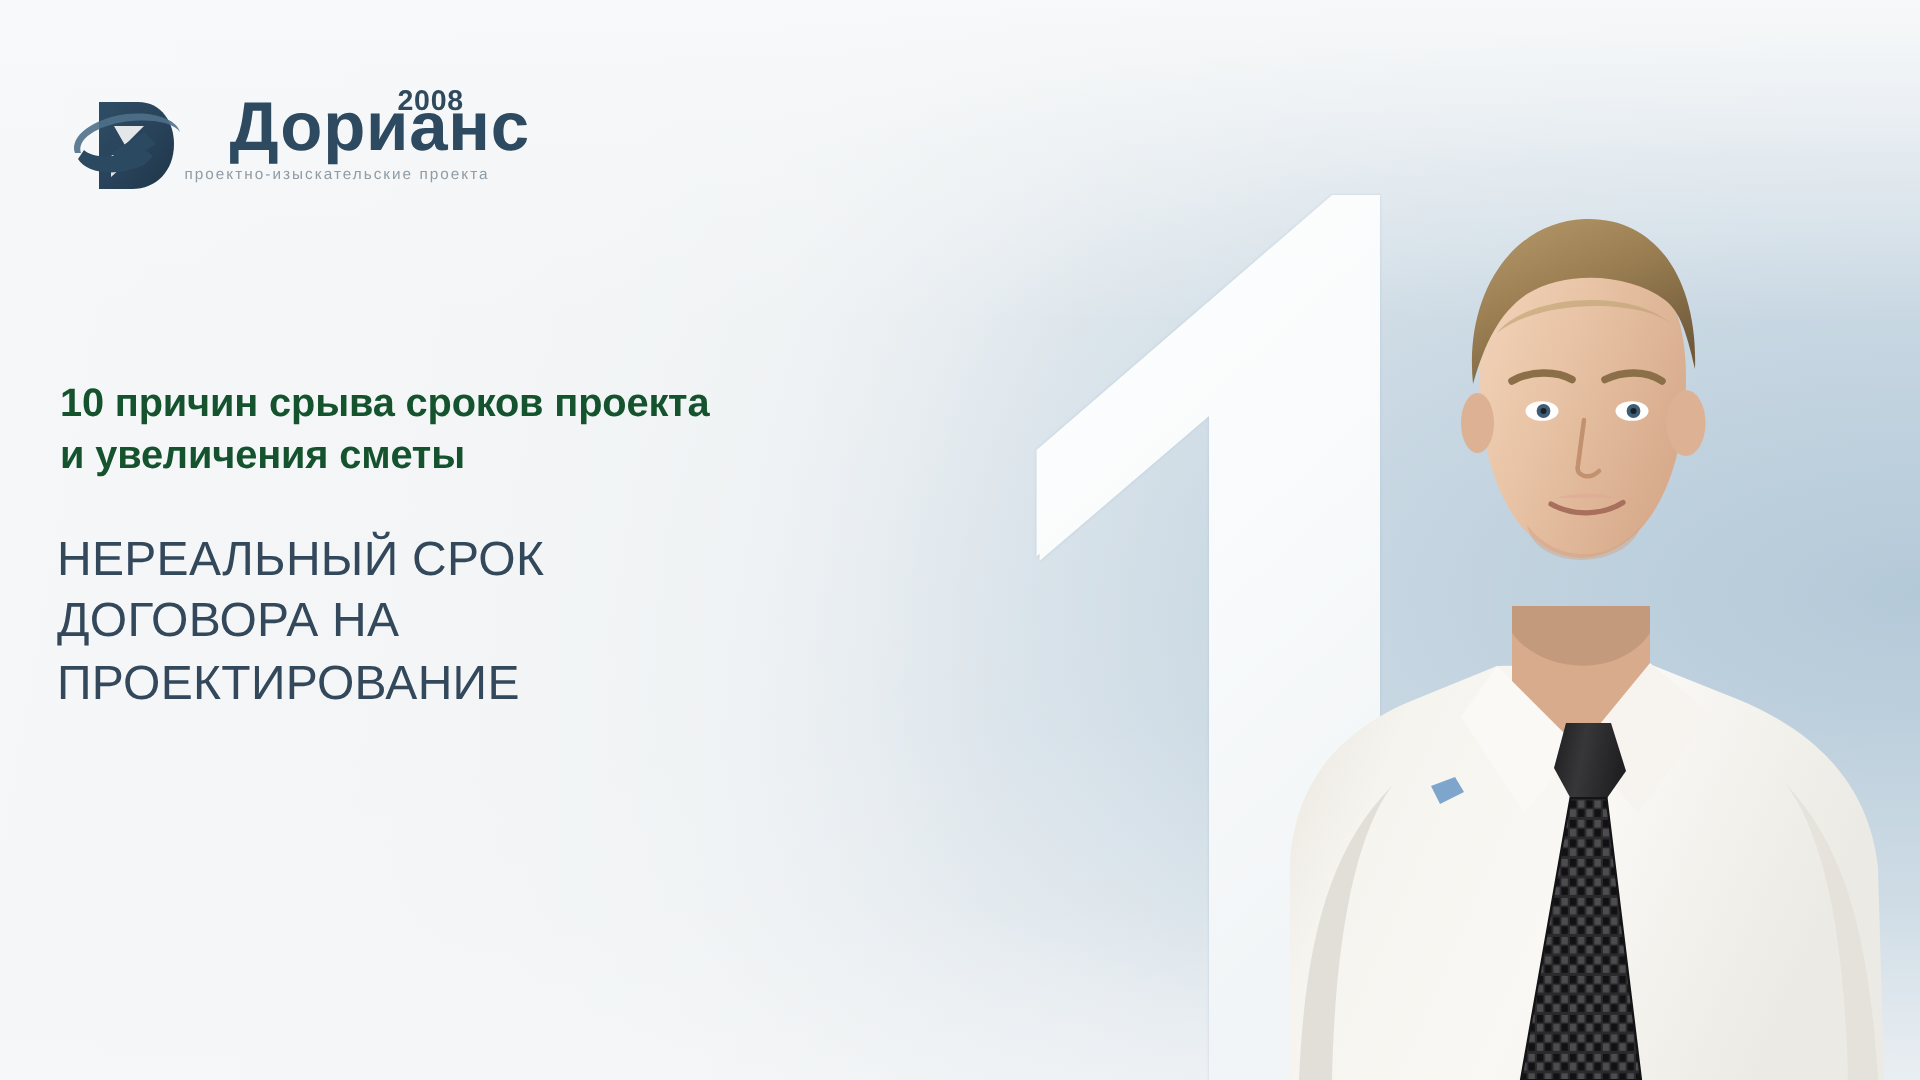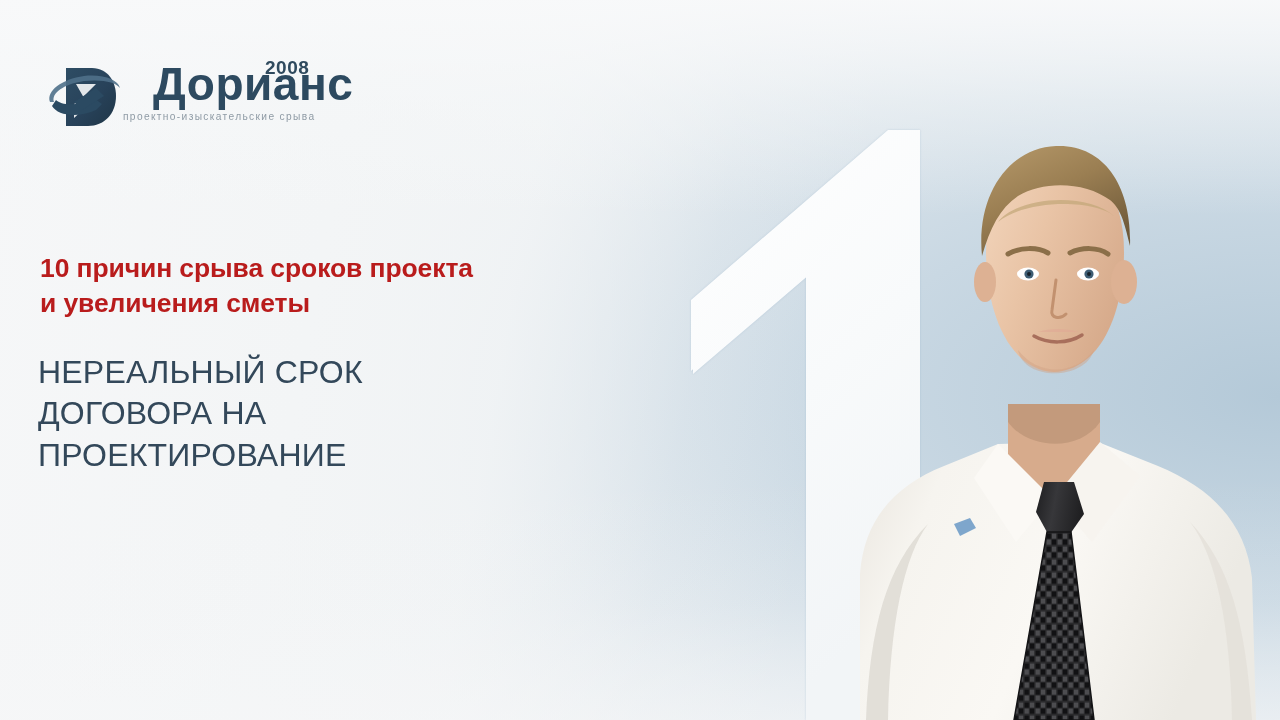--- a/index.html
+++ b/index.html
@@ -95,21 +95,21 @@
 
   
   .kicker{
     position:absolute;
     left:40px; top:251px;
     width:560px;
     font-size:26.5px;
     font-weight:bold;
     line-height:1.31;
     letter-spacing:-0.1px;
-    color:#b91c1c;
+    color:#14532d;
     white-space:pre-line;
   }
   .headline{
     position:absolute;
     left:38px; top:352px;
     width:600px;
     font-size:32px;
     font-weight:normal;
     line-height:1.29;
     letter-spacing:0.2px;
@@ -258,21 +258,21 @@
     </svg>
 
     <div class="logo-word">
       <svg viewBox="0 0 260 62" width="260" height="62">
         <text x="0" y="46" font-family="Liberation Sans, sans-serif" font-size="46" font-weight="bold" fill="#2d4a60" letter-spacing="0.5">Дорианс</text>
       </svg>
     </div>
 
     <div class="logo-year">2008</div>
 
-    <div class="logo-tagline">проектно-изыскательские срыва</div>
+    <div class="logo-tagline">проектно-изыскательские проекта</div>
   </div>
 
   <div class="kicker">10 причин срыва сроков проекта
 и увеличения сметы</div>
 
   <h1 class="headline">НЕРЕАЛЬНЫЙ СРОК
 ДОГОВОРА НА
 ПРОЕКТИРОВАНИЕ</h1>
 
 </div>

